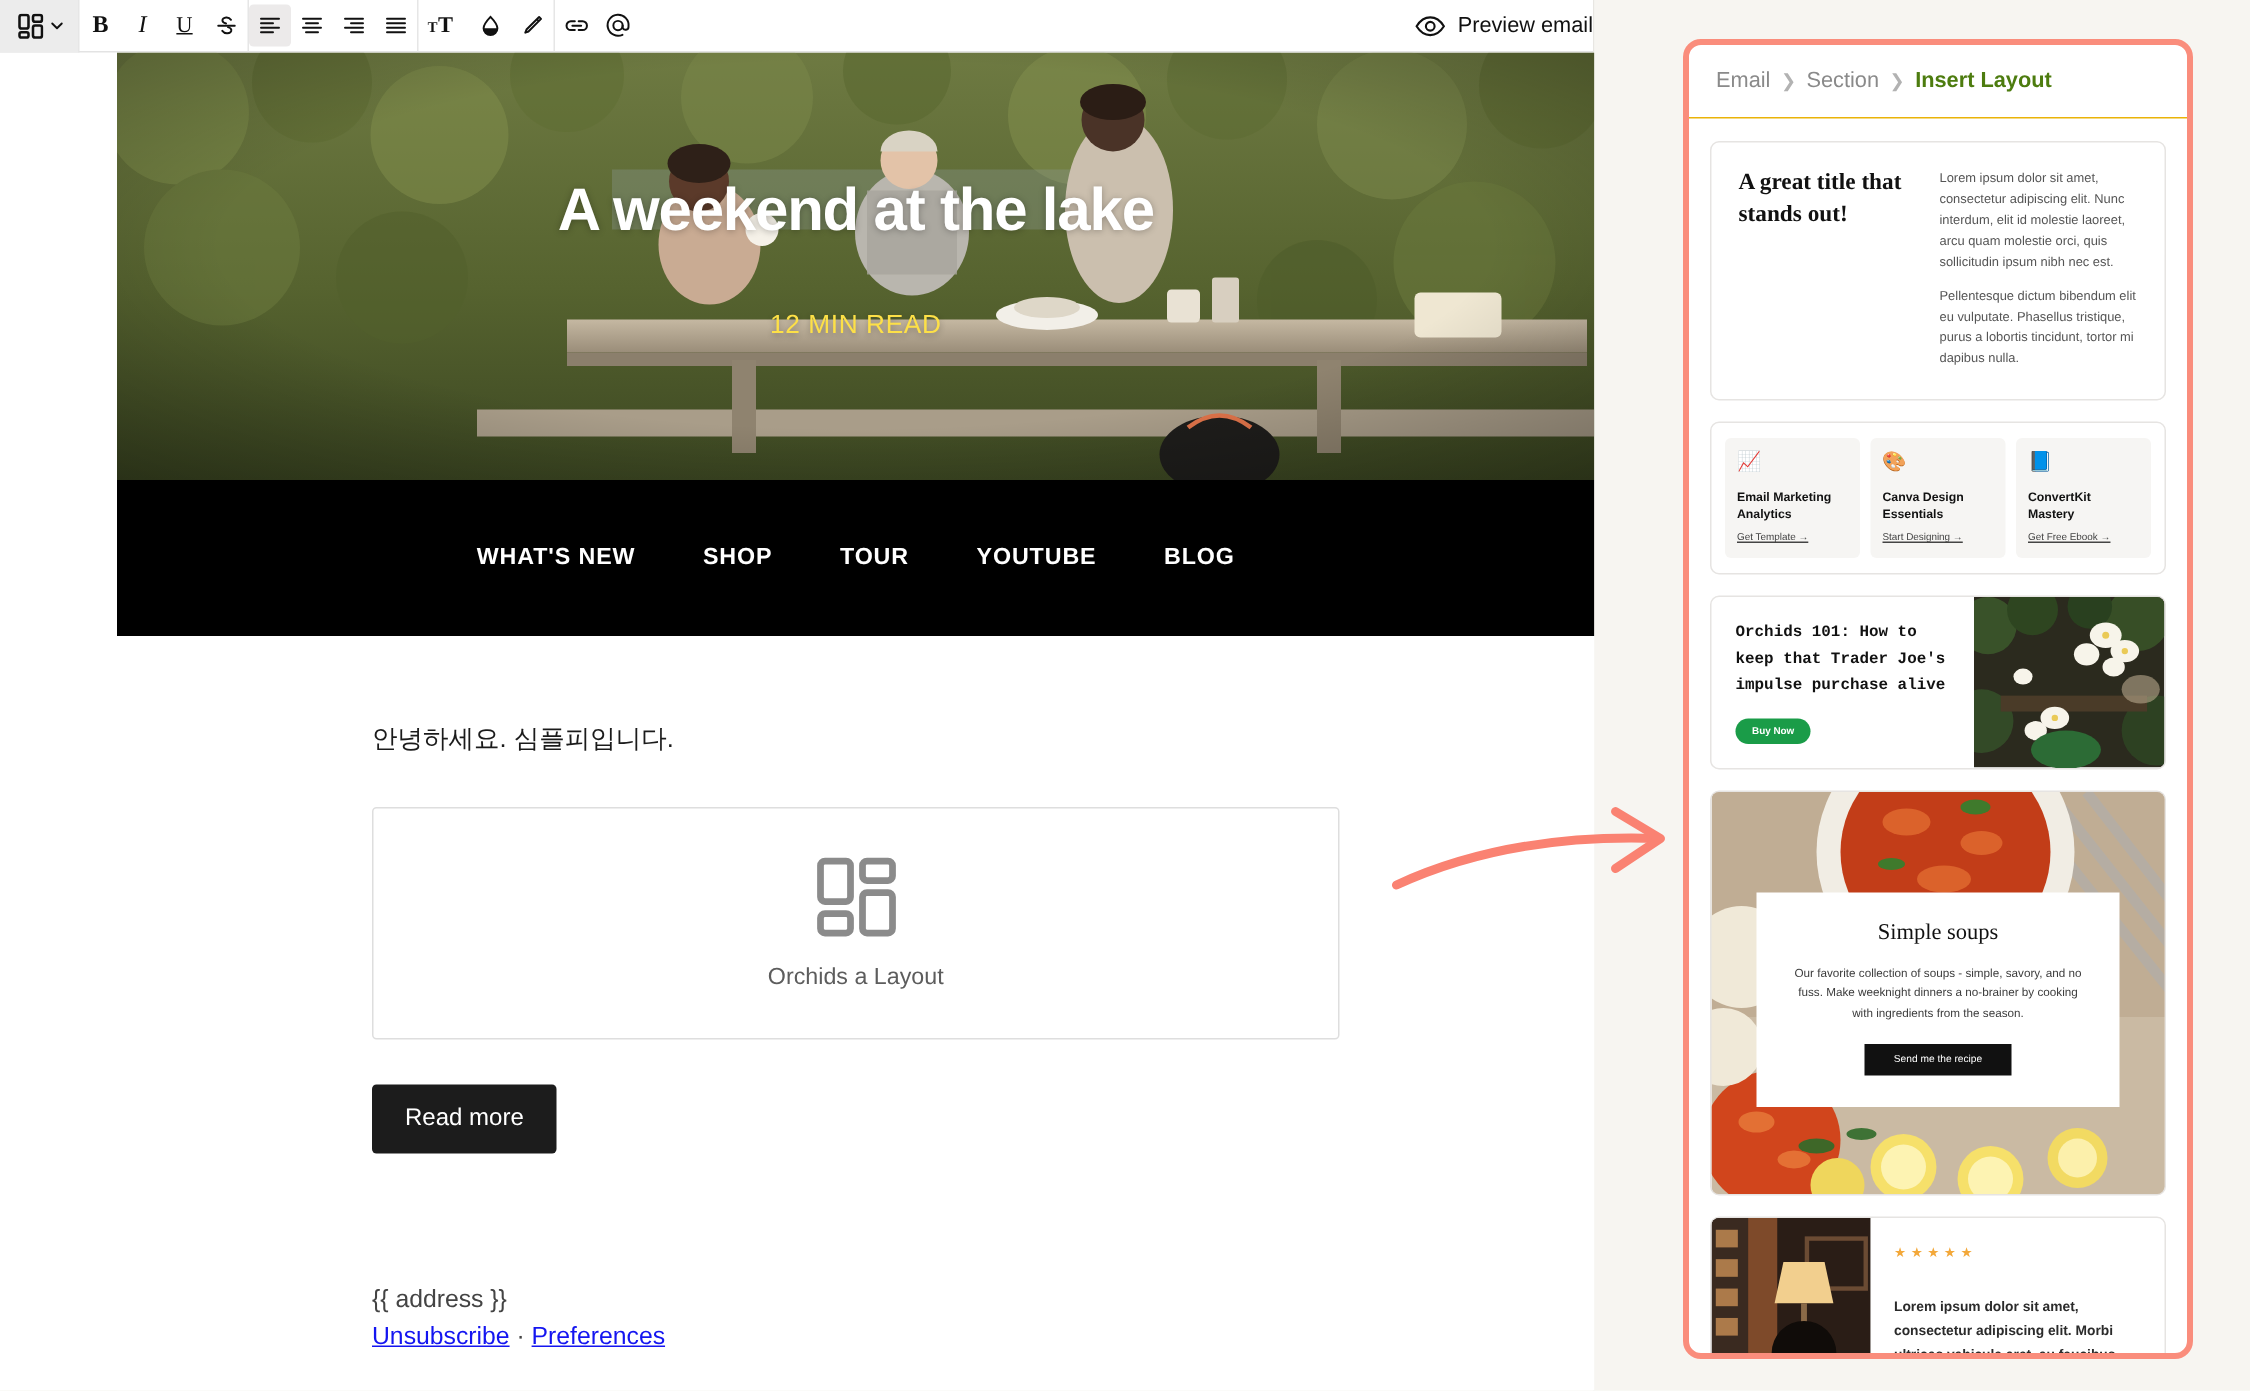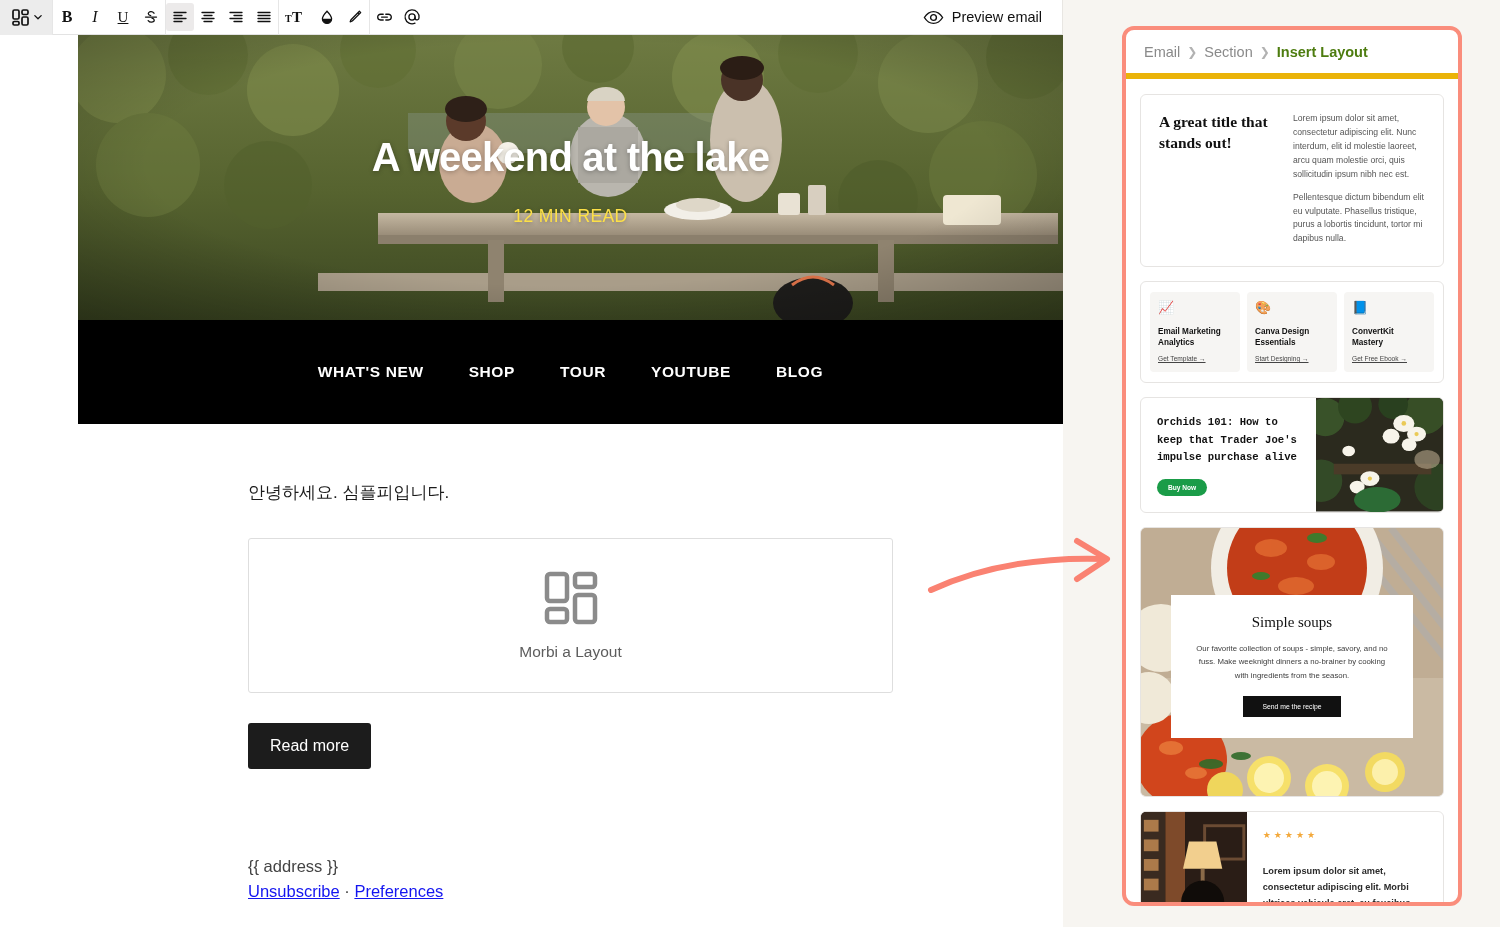--- a/index.html
+++ b/index.html
@@ -43,41 +43,41 @@
 
   .layout-drop {
     display:flex; align-items:center; gap:4px;
     height:35px; padding: 0 9px 0 12px; background:#ececec; cursor:pointer;
   }
   .mini-layout { display:block; }
   .chev { width:10px; height:10px; }
 
   .tb-right {
     margin-left: auto; display:flex; align-items:flex-start; gap:8px;
-    padding-right: 20px; cursor: pointer;
+    cursor: pointer;
   }
   .tb-right .lbl { font-size: 14.5px; color:#111; }
 
   
   .canvas {
     position:absolute; left: 78px; top: 35px;
     width: 985px; height: 892px;
     background:#fff;
     overflow:hidden;
   }
 
   
   .hero {
     position: relative; height: 285px; width: 100%;
     overflow: hidden;
     background:#5c6a3a;
   }
   .hero .photo { position:absolute; inset:0; }
   .hero h1 {
-    position:absolute; left:0; right:0; top: 100px;
+    position:absolute; left:0; right:0; top: 83px;
     text-align:center;
     color:#fff; font-size: 40px; font-weight: 700; letter-spacing:-0.8px;
     text-shadow: 0 1px 5px rgba(0,0,0,.28);
   }
   .hero .sub {
     position:absolute; left:0; right:0; top: 171px;
     text-align:center; color:#fde047; font-size: 17.5px; letter-spacing: .4px;
     text-shadow: 0 1px 4px rgba(0,0,0,.3);
   }
 
@@ -123,21 +123,21 @@
   }
   .panel {
     position:absolute; left: 59px; top: 26px;
     width: 340px; height: 880px;
     background:#fff;
     border: 4px solid #fa8d7c;
     border-radius: 12px;
     overflow:hidden;
   }
   .panel-head {
-    height: 49px; border-bottom: 6px solid #eab308;
+    height: 49px; border-bottom: 1px solid #eab308;
     display:flex; align-items:center; padding: 0 18px; gap:7px;
     font-size: 14.5px;
   }
   .crumb { color:#8a8a8a; cursor:pointer; }
   .crumb.cur { color:#4d7c0f; font-weight:700; cursor:default; }
   .crumb-sep { color:#b2b2b2; font-size: 12px; }
 
   .panel-body {
     position:absolute; top:50px; left:0; right:0; bottom:0;
     padding: 14px 14px 0 14px;
@@ -405,21 +405,21 @@
       <div class="ebody">
         <div class="greet">안녕하세요. 심플피입니다.</div>
 
         <div class="layout-slot">
           <svg width="54" height="54" viewBox="0 0 54 54">
             <rect x="3" y="3" width="20" height="27" rx="3" fill="none" stroke="#8b8b8b" stroke-width="4.5"></rect>
             <rect x="31" y="3" width="20" height="13" rx="3" fill="none" stroke="#8b8b8b" stroke-width="4.5"></rect>
             <rect x="3" y="38" width="20" height="13" rx="3" fill="none" stroke="#8b8b8b" stroke-width="4.5"></rect>
             <rect x="31" y="24" width="20" height="27" rx="3" fill="none" stroke="#8b8b8b" stroke-width="4.5"></rect>
           </svg>
-          <div class="cap">Morbi a Layout</div>
+          <div class="cap">Orchids a Layout</div>
         </div>
 
         <button class="readmore">Read more</button>
 
         <div class="foot">
           <div class="addr">{{ address }}</div>
           <div class="links">
             <a>Unsubscribe</a><span class="dot"> · </span><a>Preferences</a>
           </div>
         </div>

